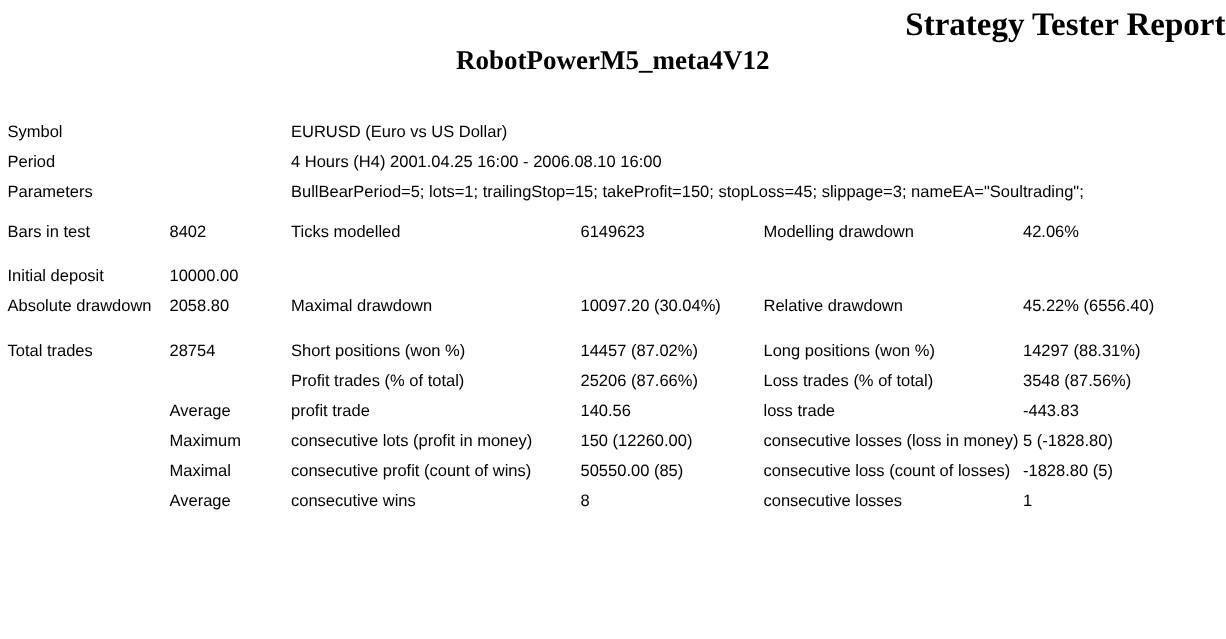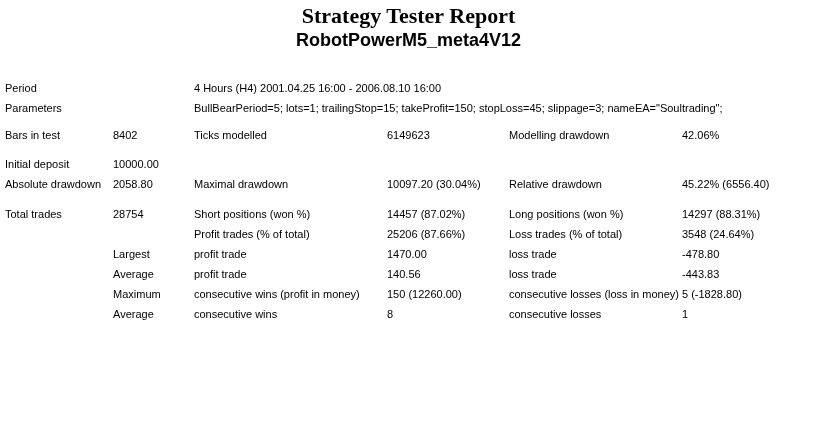--- a/index.html
+++ b/index.html
@@ -10,26 +10,26 @@
     width: 817px;
     height: 426px;
     overflow: hidden;
     font-family: "Liberation Sans", sans-serif;
     font-size: 11px;
   }
   .title {
     font-family: "Liberation Serif", "DejaVu Serif", serif;
     font-weight: bold;
     font-size: 22px;
-    text-align: center;
+    text-align: right;
     margin: 3px 0 0 0;
     line-height: 25px;
   }
   .subtitle {
-    font-family: Liberation Sans, sans-serif;
+    font-family: Liberation Serif, serif;
     font-weight: bold;
     font-size: 18px;
     text-align: center;
     margin: 2px 0 0 0;
     line-height: 21px;
   }
   table.report {
     border-collapse: collapse;
     table-layout: fixed;
     width: 806px;
@@ -65,20 +65,25 @@
   <colgroup>
     <col class="c1">
       <col class="c2">
       <col class="c3">
       <col class="c4">
       <col class="c5">
       <col class="c6">
   </colgroup>
 
   <tbody>
+      <tr>
+    <td>Symbol</td>
+    <td></td>
+    <td colspan="4" class="pad">EURUSD (Euro vs US Dollar)</td>
+  </tr>
   <tr>
     <td>Period</td>
     <td></td>
     <td colspan="4" class="pad">4 Hours (H4) 2001.04.25 16:00 - 2006.08.10 16:00</td>
   </tr>
   <tr>
     <td>Parameters</td>
     <td></td>
     <td colspan="4" class="pad">BullBearPeriod=5; lots=1; trailingStop=15; takeProfit=150; stopLoss=45; slippage=3; nameEA="Soultrading";</td>
   </tr>
@@ -128,45 +133,45 @@
     <td class="num">14457 (87.02%)</td>
     <td class="pad">Long positions (won %)</td>
     <td class="num">14297 (88.31%)</td>
   </tr>
   <tr>
     <td></td>
     <td class="num"></td>
     <td class="pad">Profit trades (% of total)</td>
     <td class="num">25206 (87.66%)</td>
     <td class="pad">Loss trades (% of total)</td>
-    <td class="num">3548 (24.64%)</td>
-  </tr>
-  <tr>
-    <td></td>
-    <td class="num">Largest</td>
-    <td class="pad">profit trade</td>
-    <td class="num">1470.00</td>
-    <td class="pad">loss trade</td>
-    <td class="num">-478.80</td>
+    <td class="num">3548 (87.56%)</td>
   </tr>
   <tr>
     <td></td>
     <td class="num">Average</td>
     <td class="pad">profit trade</td>
     <td class="num">140.56</td>
     <td class="pad">loss trade</td>
     <td class="num">-443.83</td>
   </tr>
   <tr>
     <td></td>
     <td class="num">Maximum</td>
-    <td class="pad">consecutive wins (profit in money)</td>
+    <td class="pad">consecutive lots (profit in money)</td>
     <td class="num">150 (12260.00)</td>
     <td class="pad">consecutive losses (loss in money)</td>
     <td class="num">5 (-1828.80)</td>
+  </tr>
+  <tr>
+    <td></td>
+    <td class="num">Maximal</td>
+    <td class="pad">consecutive profit (count of wins)</td>
+    <td class="num">50550.00 (85)</td>
+    <td class="pad">consecutive loss (count of losses)</td>
+    <td class="num">-1828.80 (5)</td>
   </tr>
   <tr>
     <td></td>
     <td class="num">Average</td>
     <td class="pad">consecutive wins</td>
     <td class="num">8</td>
     <td class="pad">consecutive losses</td>
     <td class="num">1</td>
   </tr>
 </tbody>

